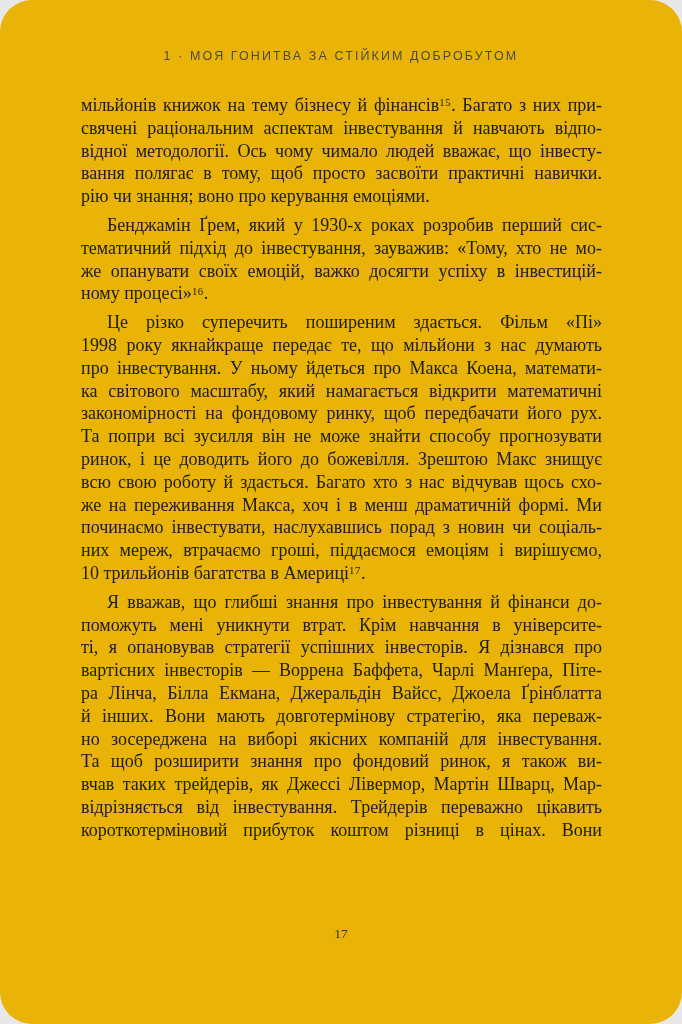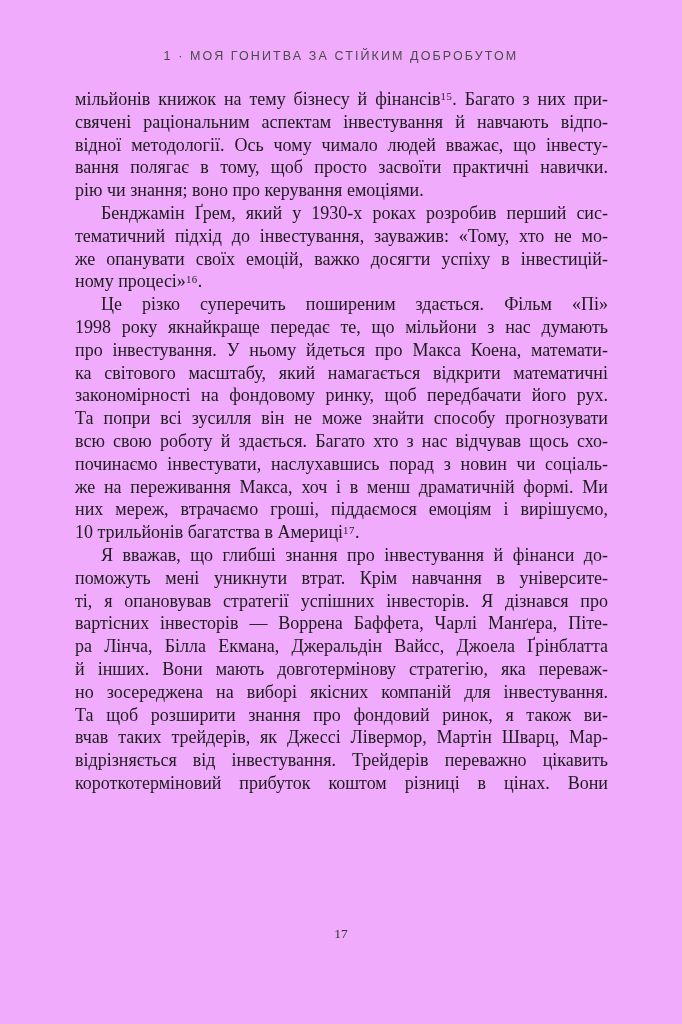--- a/index.html
+++ b/index.html
@@ -5,23 +5,24 @@
   html, body {
     margin: 0;
     padding: 0;
     background: #e8e8e8;
   }
   .book-page {
     position: relative;
     width: 682px;
     height: 1024px;
     margin: 0 auto;
-    background: #f0abfc;
+    background: #eab308;
     overflow: hidden;
     font-family: "Liberation Serif", "DejaVu Serif", serif;
+    border-radius: 32px;
   }
   .running-header {
     position: absolute;
     top: 49px;
     left: 0;
     right: 0;
     text-align: center;
     font-family: "Liberation Sans", "DejaVu Sans", sans-serif;
     font-size: 12.5px;
     font-weight: 400;
@@ -33,21 +34,21 @@
     position: absolute;
     top: 88px;
     left: 75px;
     width: 533px;
     font-family: "Liberation Serif", "DejaVu Serif", serif;
     font-size: 18px;
     line-height: 22.8px;
     color: #1c1c1c;
   }
   .paragraph {
-    margin: 0;
+    margin: 6px;
     padding: 0;
   }
   .line {
     text-align: justify;
     text-align-last: justify;
   }
   .line.first-indent {
     text-indent: 26px;
   }
   .line.last-line {
@@ -92,23 +93,24 @@
         <div class="line">же опанувати своїх емоцій, важко досягти успіху в інвестицій-</div>
         <div class="line last-line">ному процесі»<sup>16</sup>.</div>
       </div>
       <div class="paragraph">
         <div class="line first-indent">Це різко суперечить поширеним здається. Фільм «Пі»</div>
         <div class="line">1998 року якнайкраще передає те, що мільйони з нас думають</div>
         <div class="line">про інвестування. У ньому йдеться про Макса Коена, математи-</div>
         <div class="line">ка світового масштабу, який намагається відкрити математичні</div>
         <div class="line">закономірності на фондовому ринку, щоб передбачати його рух.</div>
         <div class="line">Та попри всі зусилля він не може знайти способу прогнозувати</div>
+        <div class="line">ринок, і це доводить його до божевілля. Зрештою Макс знищує</div>
         <div class="line">всю свою роботу й здається. Багато хто з нас відчував щось схо-</div>
+        <div class="line">же на переживання Макса, хоч і в менш драматичній формі. Ми</div>
         <div class="line">починаємо інвестувати, наслухавшись порад з новин чи соціаль-</div>
-        <div class="line">же на переживання Макса, хоч і в менш драматичній формі. Ми</div>
         <div class="line">них мереж, втрачаємо гроші, піддаємося емоціям і вирішуємо,</div>
         <div class="line last-line">10 трильйонів багатства в Америці<sup>17</sup>.</div>
       </div>
       <div class="paragraph">
         <div class="line first-indent">Я вважав, що глибші знання про інвестування й фінанси до-</div>
         <div class="line">поможуть мені уникнути втрат. Крім навчання в університе-</div>
         <div class="line">ті, я опановував стратегії успішних інвесторів. Я дізнався про</div>
         <div class="line">вартісних інвесторів — Воррена Баффета, Чарлі Манґера, Піте-</div>
         <div class="line">ра Лінча, Білла Екмана, Джеральдін Вайсс, Джоела Ґрінблатта</div>
         <div class="line">й інших. Вони мають довготермінову стратегію, яка переваж-</div>

